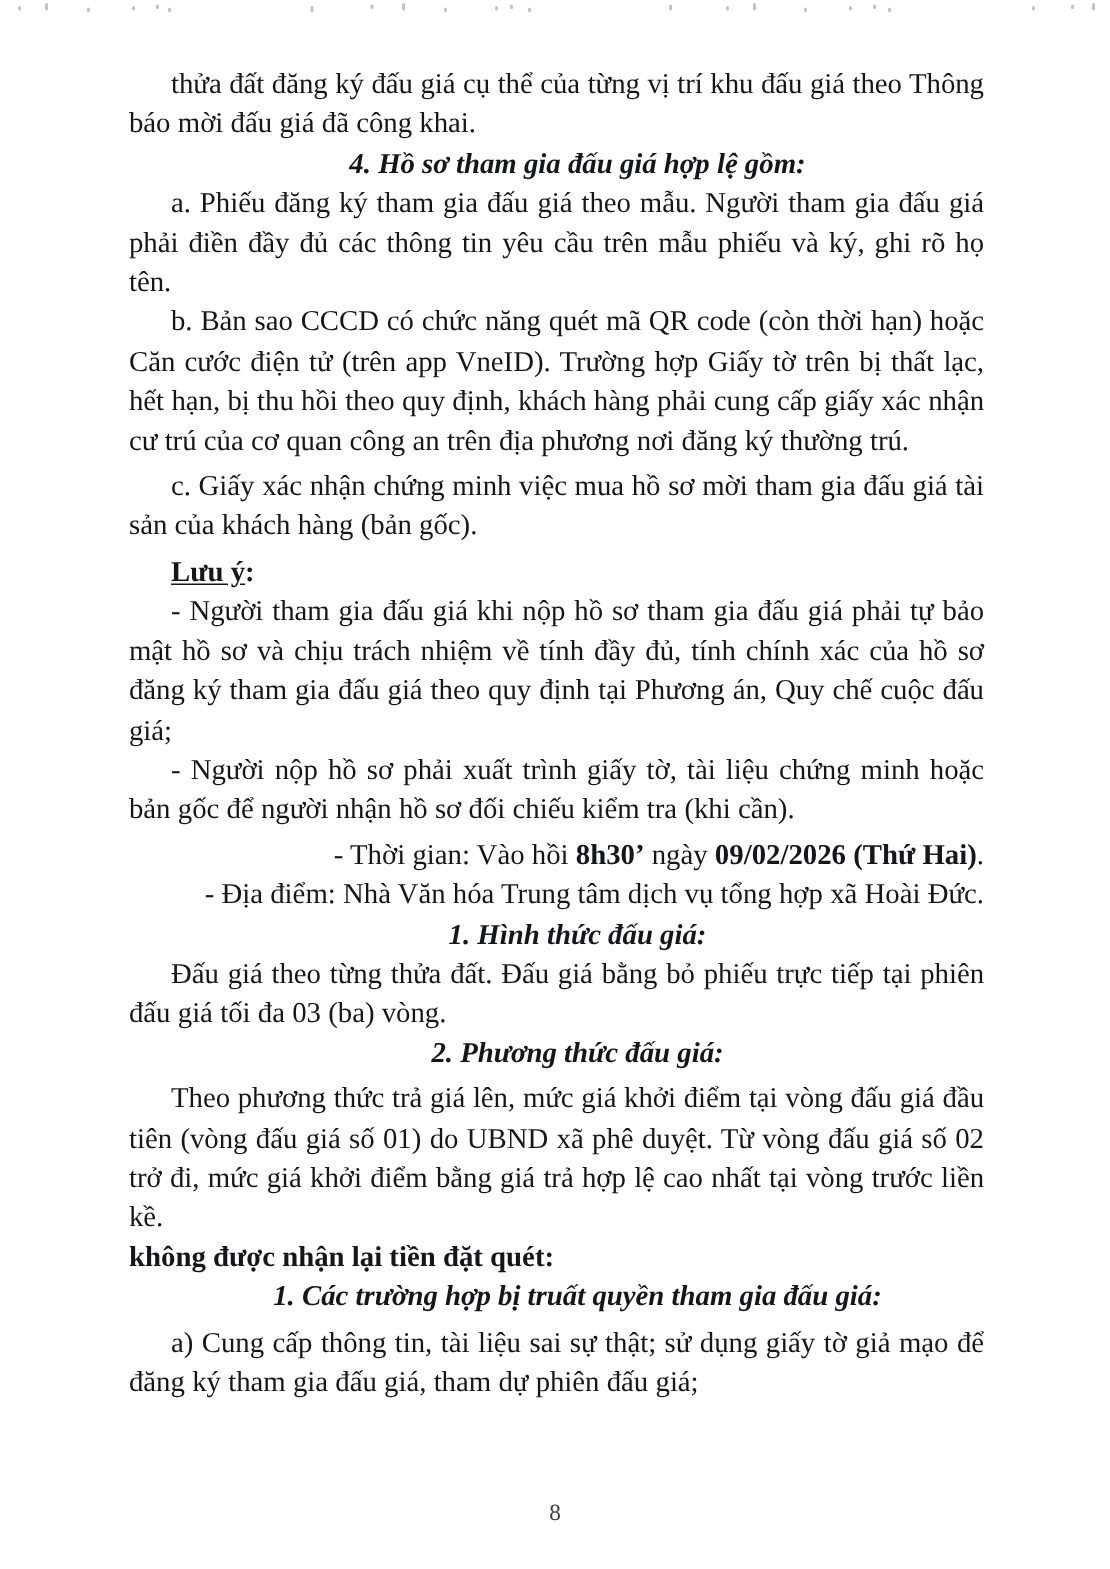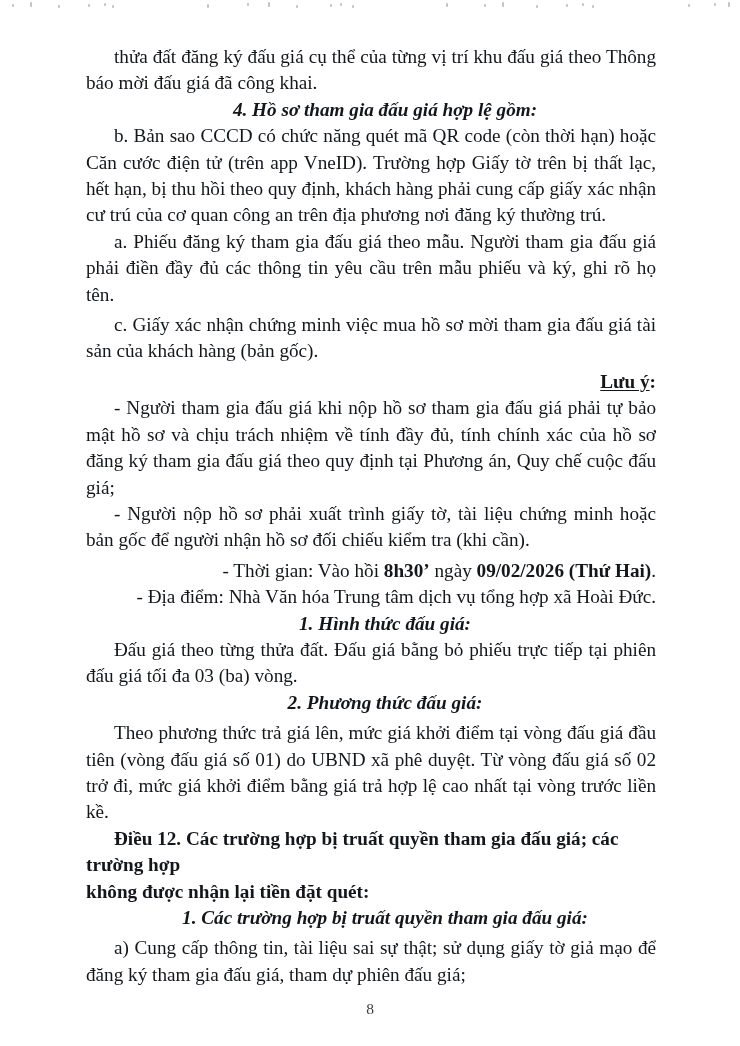--- a/index.html
+++ b/index.html
@@ -87,21 +87,21 @@
     text-align: center;
   }
 
   
   .note-label {
     margin: 0;
     font-size: 19.2px;
     line-height: 26.4px;
     font-weight: bold;
     text-indent: 28px;
-    text-align: right;
+    text-align: left;
   }
   .note-label .u {
     text-decoration: underline;
     text-underline-offset: 2px;
   }
 
   
   .dash-line {
     margin: 0;
     font-size: 19.2px;
@@ -157,24 +157,24 @@
       <i style="left:714px;top:3px;"></i>
     <i style="left:728px;top:2px;height:5px;"></i>
   </div>
 
   <div class="content">
 
     <p class="para">thửa đất đăng ký đấu giá cụ thể của từng vị trí khu đấu giá theo Thông báo mời đấu giá đã công khai.</p>
 
     <p class="subheading">4. Hồ sơ tham gia đấu giá hợp lệ gồm:</p>
 
+    <p class="para">a. Phiếu đăng ký tham gia đấu giá theo mẫu. Người tham gia đấu giá phải điền đầy đủ các thông tin yêu cầu trên mẫu phiếu và ký, ghi rõ họ tên.</p>
+
     <p class="para">b. Bản sao CCCD có chức năng quét mã QR code (còn thời hạn) hoặc Căn cước điện tử (trên app VneID). Trường hợp Giấy tờ trên bị thất lạc, hết hạn, bị thu hồi theo quy định, khách hàng phải cung cấp giấy xác nhận cư trú của cơ quan công an trên địa phương nơi đăng ký thường trú.</p>
 
-    <p class="para">a. Phiếu đăng ký tham gia đấu giá theo mẫu. Người tham gia đấu giá phải điền đầy đủ các thông tin yêu cầu trên mẫu phiếu và ký, ghi rõ họ tên.</p>
-
     <div class="gap-sm"></div>
 
     <p class="para">c. Giấy xác nhận chứng minh việc mua hồ sơ mời tham gia đấu giá tài sản của khách hàng (bản gốc).</p>
 
     <div class="gap-sm"></div>
 
     <p class="note-label"><span class="u">Lưu ý</span><span>:</span></p>
 
     <p class="para">- Người tham gia đấu giá khi nộp hồ sơ tham gia đấu giá phải tự bảo mật hồ sơ và chịu trách nhiệm về tính đầy đủ, tính chính xác của hồ sơ đăng ký tham gia đấu giá theo quy định tại Phương án, Quy chế cuộc đấu giá;</p>
 
@@ -191,21 +191,20 @@
     <p class="subheading">1. Hình thức đấu giá:</p>
 
     <p class="para">Đấu giá theo từng thửa đất. Đấu giá bằng bỏ phiếu trực tiếp tại phiên đấu giá tối đa 03 (ba) vòng.</p>
 
     <p class="subheading">2. Phương thức đấu giá:</p>
 
     <div class="gap-sm"></div>
 
     <p class="para">Theo phương thức trả giá lên, mức giá khởi điểm tại vòng đấu giá đầu tiên (vòng đấu giá số 01) do UBND xã phê duyệt. Từ vòng đấu giá số 02 trở đi, mức giá khởi điểm bằng giá trả hợp lệ cao nhất tại vòng trước liền kề.</p>
 
-    <p class="heading">Điều 12. Các trường hợp bị truất quyền tham gia đấu giá; các trường hợp</p>
 
     <p class="heading flush">không được nhận lại tiền đặt quét:</p>
 
     <p class="subheading">1. Các trường hợp bị truất quyền tham gia đấu giá:</p>
 
     <div class="gap-sm"></div>
 
     <p class="para">a) Cung cấp thông tin, tài liệu sai sự thật; sử dụng giấy tờ giả mạo để đăng ký tham gia đấu giá, tham dự phiên đấu giá;</p>
 
   </div>

